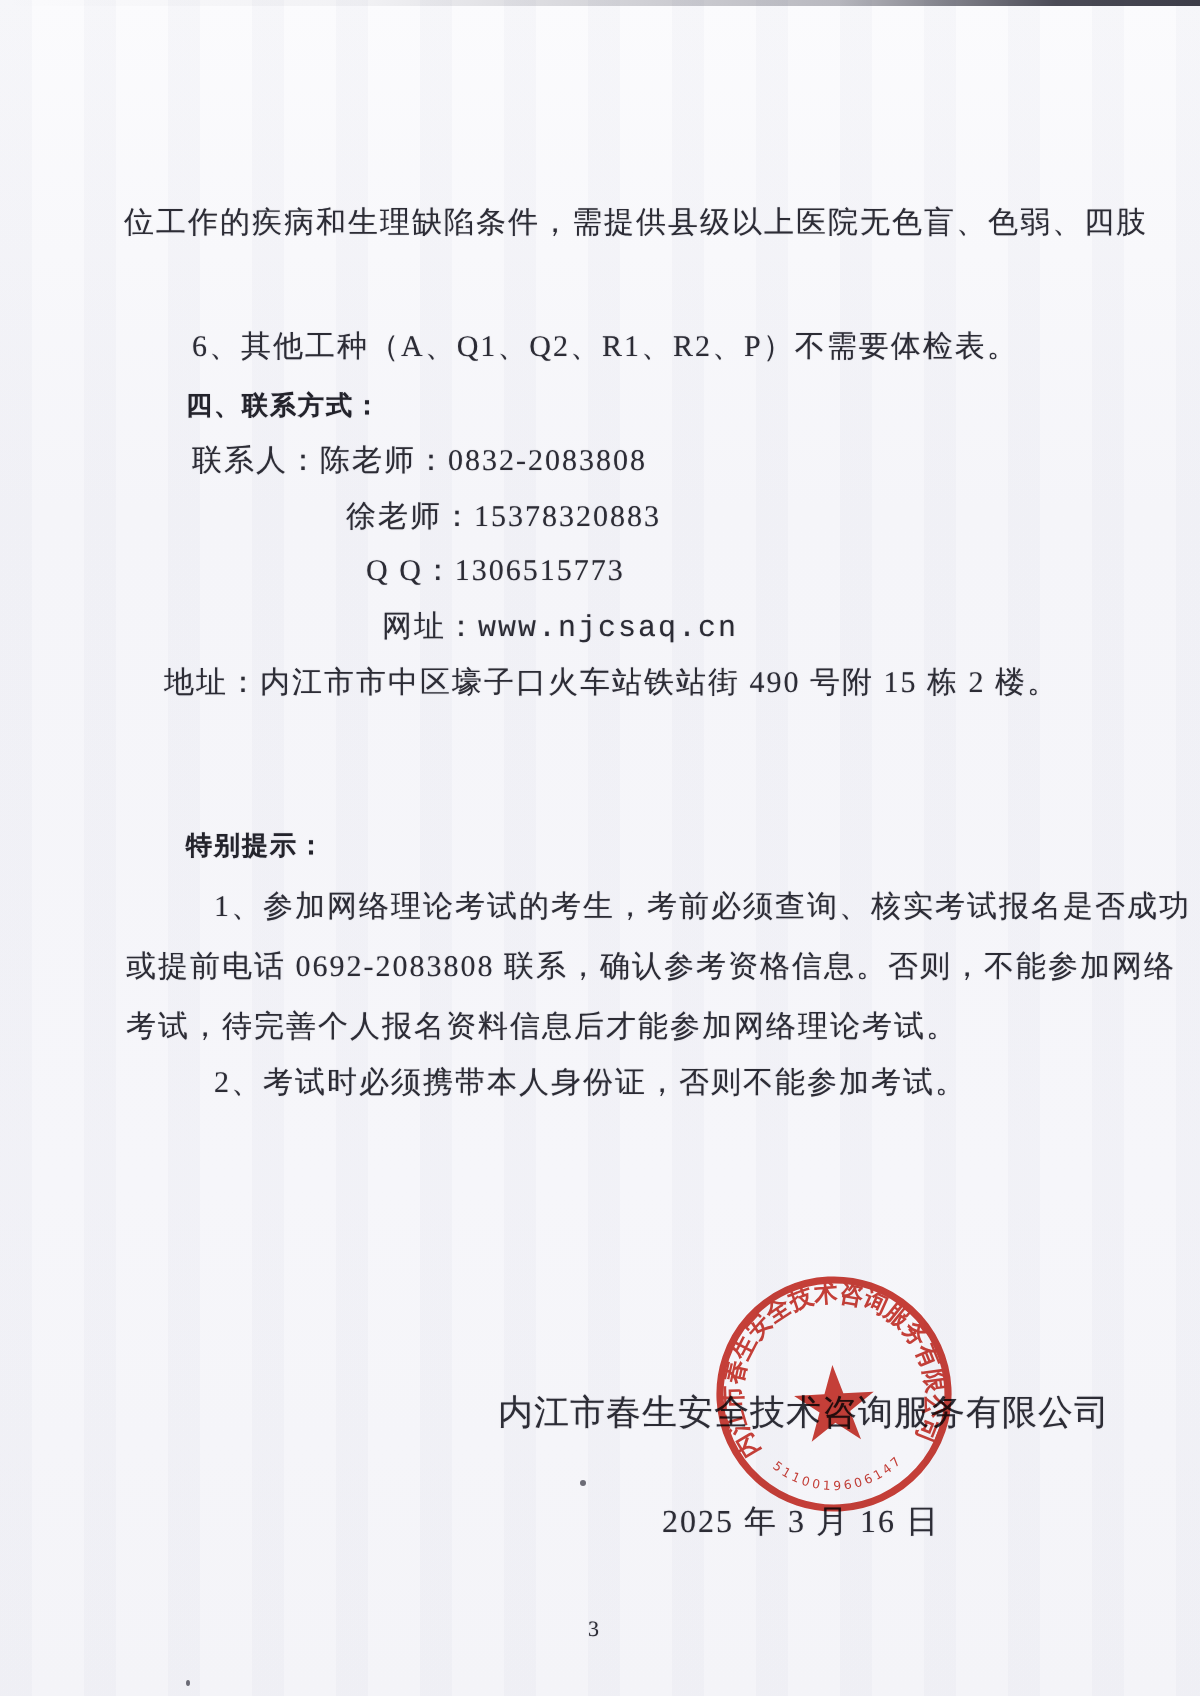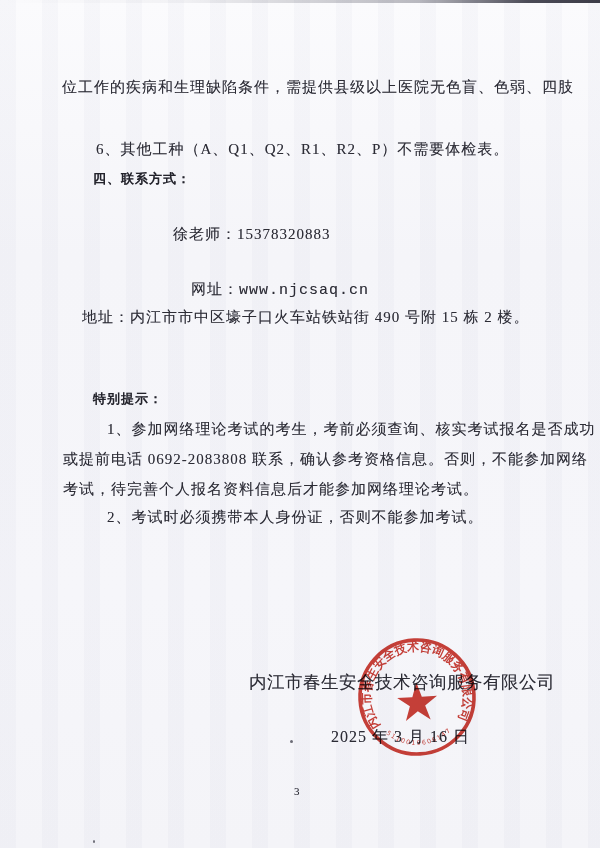--- a/index.html
+++ b/index.html
@@ -20,20 +20,21 @@
     position: absolute; top: 0; left: 0; width: 600px; height: 3px;
     background: linear-gradient(90deg, rgba(70,70,85,0) 0%, rgba(70,70,85,0.05) 30%, rgba(60,60,75,0.35) 70%, rgba(45,45,58,0.85) 88%, rgba(40,40,52,0.9) 100%);
   }
   .line {
     position: absolute;
     white-space: nowrap;
     font-size: 15px;
     letter-spacing: 1px;
     color: #2c2c35;
     text-shadow: 0 0 0.6px rgba(44,44,64,0.35);
+    margin-top: 24px;
   }
   .heading {
     font-family: "Liberation Sans", "DejaVu Sans", sans-serif;
     font-weight: 700;
     font-size: 13px;
     color: #23232b;
   }
   .company-line { font-size: 17.5px; letter-spacing: 0.5px; }
   .date-line { font-size: 16px; letter-spacing: 1px; }
   .page-number { font-size: 11px; letter-spacing: 0; }
@@ -68,21 +69,23 @@
 <body>
 
 <div class="page">
 
   <div class="scan-edge-top"></div>
 
   <div class="line" style="left:62px; top:78px;">位工作的疾病和生理缺陷条件，需提供县级以上医院无色盲、色弱、四肢</div>
   <div class="line" style="left:96px; top:140px;">6、其他工种（A、Q1、Q2、R1、R2、P）不需要体检表。</div>
 
   <div class="line heading" style="left:93px; top:170px;">四、联系方式：</div>
+  <div class="line" style="left:96px; top:197px;">联系人：陈老师：0832-2083808</div>
   <div class="line" style="left:173px; top:225px;">徐老师：15378320883</div>
+  <div class="line" style="left:183px; top:252px;">Q Q：1306515773</div>
   <div class="line" style="left:191px; top:280px;font-family:Liberation Mono, monospace;">网址：www.njcsaq.cn</div>
   <div class="line" style="left:82px; top:308px;text-align:right;">地址：内江市市中区壕子口火车站铁站街 490 号附 15 栋 2 楼。</div>
 
   <div class="line heading" style="left:93px; top:390px;">特别提示：</div>
   <div class="line" style="left:107px; top:420px;">1、参加网络理论考试的考生，考前必须查询、核实考试报名是否成功，</div>
   <div class="line" style="left:63px; top:450px;">或提前电话 0692-2083808 联系，确认参考资格信息。否则，不能参加网络</div>
   <div class="line" style="left:63px; top:480px;">考试，待完善个人报名资料信息后才能参加网络理论考试。</div>
   <div class="line" style="left:107px; top:508px;">2、考试时必须携带本人身份证，否则不能参加考试。</div>
 
   <div class="line company-line" style="left:249px; top:670px;">内江市春生安全技术咨询服务有限公司</div>

